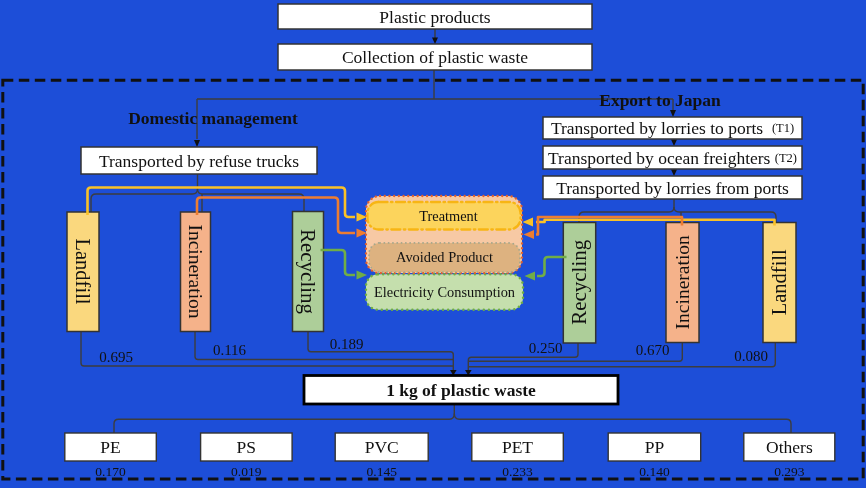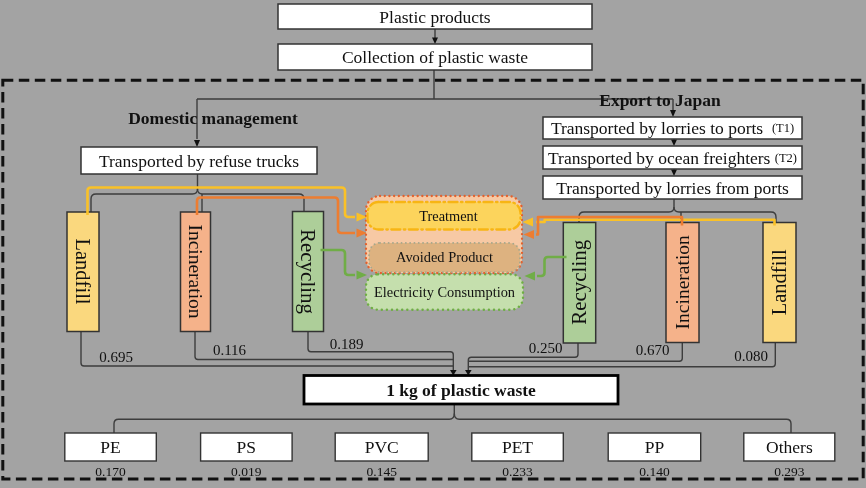--- a/index.html
+++ b/index.html
@@ -1,16 +1,16 @@
 <!DOCTYPE html>
 <html><head>
 <meta charset="utf-8">
 <style>
   html,body{margin:0;padding:0;background:#ffffff;}
-  #wrap{position:relative;width:866px;height:488px;background:#a3a3a3;overflow:hidden;}
+  #wrap{position:relative;width:866px;height:488px;background:#1d4ed8;overflow:hidden;}
   svg text{font-family:"Liberation Serif",serif;fill:#111111;}
 </style>
 </head>
 <body>
 <div id="wrap">
 <svg width="866" height="488" viewBox="0 0 866 488">
 
   <rect x="2.8" y="80.2" width="860.4" height="398.8" fill="none" stroke="#111111" stroke-width="3" stroke-dasharray="10.5 5.5"></rect>
 
   <g stroke="#3d3d3d" stroke-width="1.4" fill="none">

